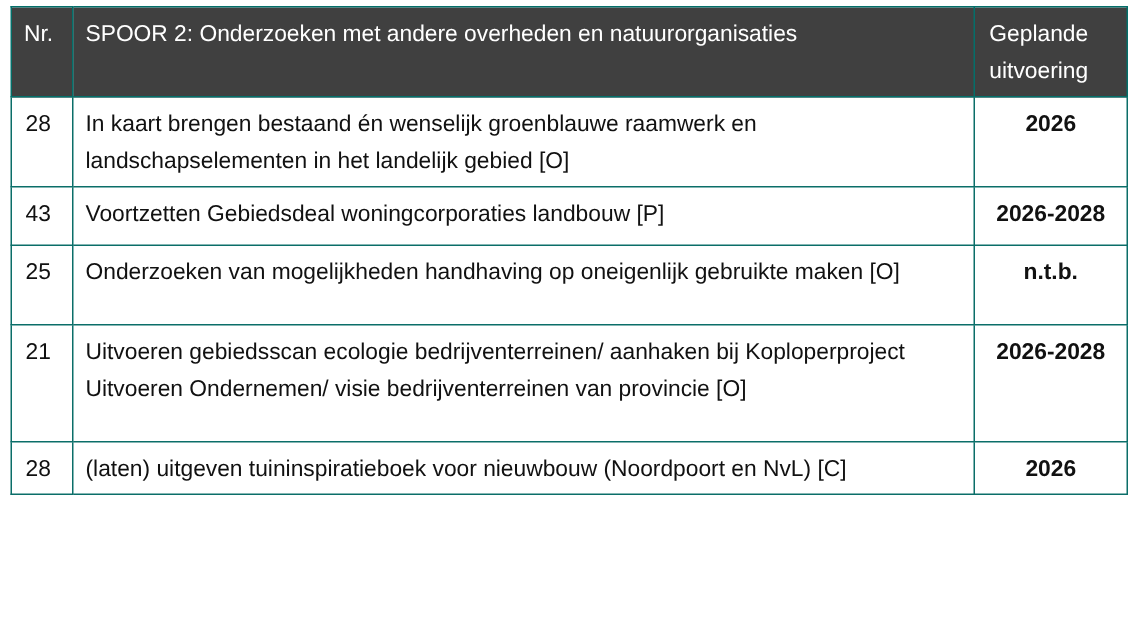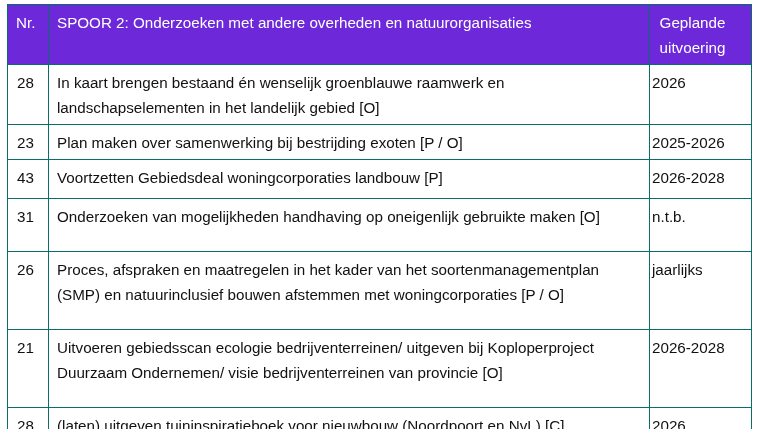--- a/index.html
+++ b/index.html
@@ -5,25 +5,25 @@
   html, body { margin: 0; padding: 0; background: #ffffff; }
   body { width: 757px; height: 429px; position: relative; overflow: hidden;
          font-family: "Liberation Sans", sans-serif; color: #111; }
   table { position: absolute; left: 7px; top: 4px; width: 744px;
           border-collapse: collapse; table-layout: fixed; font-size: 15.2px; }
   col.c-nr { width: 41px; }
   col.c-desc { width: 601px; }
   col.c-when { width: 102px; }
   th, td { border: 1.5px solid #0b6e69; vertical-align: top;
            line-height: 25px; padding: 5px 8px 4px 8px; }
-  thead th { background: #6d28d9; color: #ffffff; font-weight: normal;
+  thead th { background: #404040; color: #ffffff; font-weight: normal;
              text-align: left; height: 46px; border-color: #046f6a; }
   thead th.when { text-align: center; padding-left: 2px; padding-right: 18px; }
   td.nr { text-align: left; padding-left: 9px; padding-right: 0; }
-  td.when { text-align: left; padding-left: 2px; padding-right: 2px; }
+  td.when { text-align: center; padding-left: 2px; padding-right: 2px; font-weight: bold; }
   tr.r22 td { height: 44px; }
   tr.r23 td { height: 22px; }
   tr.r24 td { height: 29px; }
   tr.r25 td { height: 43px; }
   tr.r26 td { height: 68px; }
   tr.r27 td { height: 68px; }
   tr.r28 td { height: 21px; }
 </style>
 </head>
 <body>
@@ -40,43 +40,33 @@
       <th>SPOOR 2: Onderzoeken met andere overheden en natuurorganisaties</th>
       <th class="when">Geplande uitvoering</th>
     </tr>
   </thead>
   <tbody>
     <tr class="r22">
       <td class="nr">28</td>
       <td>In kaart brengen bestaand én wenselijk groenblauwe raamwerk en landschapselementen in het landelijk gebied [O]</td>
       <td class="when">2026</td>
     </tr>
-    <tr class="r23">
-      <td class="nr">23</td>
-      <td>Plan maken over samenwerking bij bestrijding exoten [P / O]</td>
-      <td class="when">2025-2026</td>
-    </tr>
     <tr class="r24">
       <td class="nr">43</td>
       <td>Voortzetten Gebiedsdeal woningcorporaties landbouw [P]</td>
       <td class="when">2026-2028</td>
     </tr>
     <tr class="r25">
-      <td class="nr">31</td>
+      <td class="nr">25</td>
       <td>Onderzoeken van mogelijkheden handhaving op oneigenlijk gebruikte maken [O]</td>
       <td class="when">n.t.b.</td>
     </tr>
-    <tr class="r26">
-      <td class="nr">26</td>
-      <td>Proces, afspraken en maatregelen in het kader van het soortenmanagementplan (SMP) en natuurinclusief bouwen afstemmen met woningcorporaties [P / O]</td>
-      <td class="when">jaarlijks</td>
-    </tr>
     <tr class="r27">
       <td class="nr">21</td>
-      <td>Uitvoeren gebiedsscan ecologie bedrijventerreinen/ uitgeven bij Koploperproject Duurzaam Ondernemen/ visie bedrijventerreinen van provincie [O]</td>
+      <td>Uitvoeren gebiedsscan ecologie bedrijventerreinen/ aanhaken bij Koploperproject Uitvoeren Ondernemen/ visie bedrijventerreinen van provincie [O]</td>
       <td class="when">2026-2028</td>
     </tr>
     <tr class="r28">
       <td class="nr">28</td>
       <td>(laten) uitgeven tuininspiratieboek voor nieuwbouw (Noordpoort en NvL) [C]</td>
       <td class="when">2026</td>
     </tr>
   </tbody>
 </table>
 

